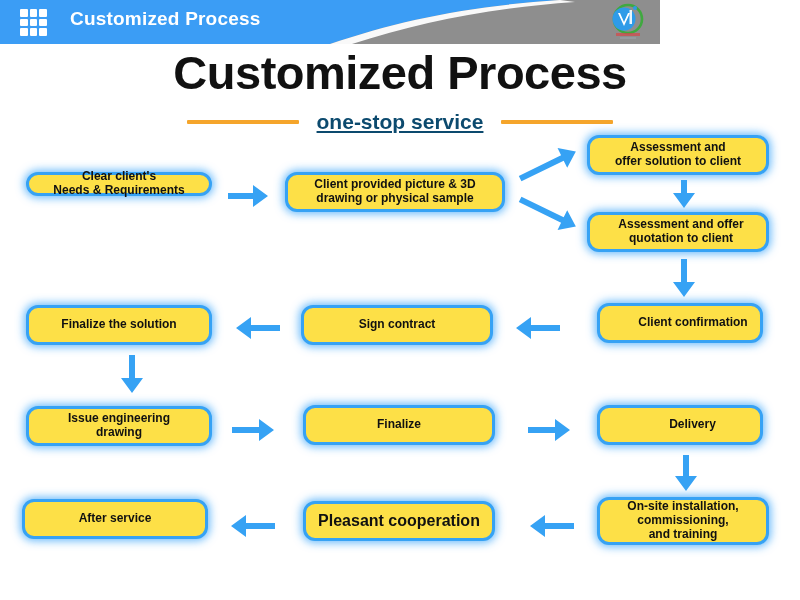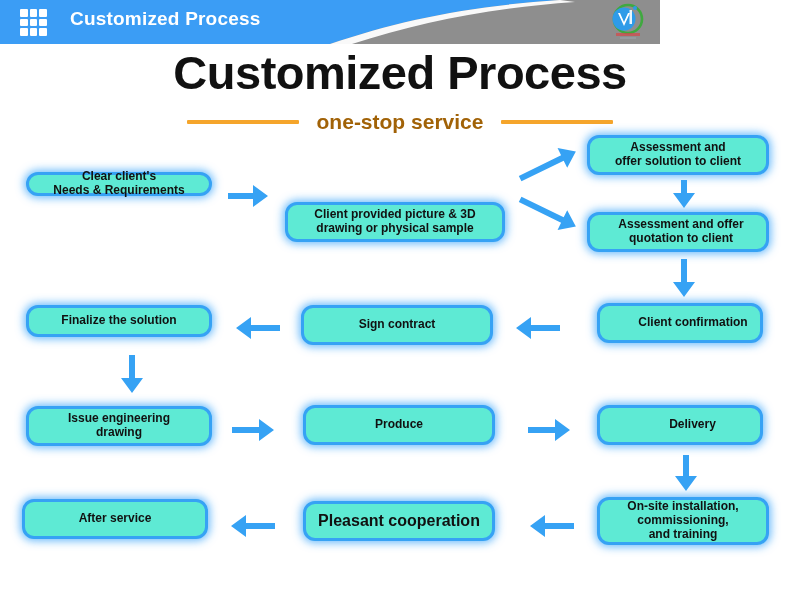--- a/index.html
+++ b/index.html
@@ -76,29 +76,30 @@
   }
   .rule {
     width: 112px;
     height: 4px;
     background: #F5A52B;
     border-radius: 1px;
   }
   #subtitle-text {
     font-size: 21px;
     font-weight: bold;
-    color: #a16207;
+    color: #0c4a6e;
     white-space: nowrap;
+    text-decoration: underline;
   }
 
   
   .node {
     position: absolute;
     box-sizing: border-box;
-    background: #5eead4;
+    background: #fde047;
     border: 3px solid #36A2F4;
     border-radius: 12px;
     box-shadow: 0 0 9px 2px rgba(60,165,250,0.75);
     display: flex;
     align-items: center;
     justify-content: center;
     text-align: center;
     color: #111111;
     font-weight: bold;
     line-height: 1.15;
@@ -152,43 +153,43 @@
 <div id="subtitle-row">
   <span class="rule"></span>
   <span id="subtitle-text">one-stop service</span>
   <span class="rule"></span>
 </div>
 
 <div id="flow-layer">
     <div class="node" style="left: 26px; top: 172px; width: 186px; height: 24px; font-size: 12px; border-color: rgb(54, 162, 244);">
       <span>Clear client's<br>Needs &amp; Requirements</span>
     </div>
-    <div class="node" style="left: 285px; top: 172px; width: 220px; height: 40px; font-size: 12px; border-color: rgb(54, 162, 244); margin-top: 30px;">
+    <div class="node" style="left: 285px; top: 172px; width: 220px; height: 40px; font-size: 12px; border-color: rgb(54, 162, 244);">
       <span>Client provided picture &amp; 3D<br>drawing or physical sample</span>
     </div>
     <div class="node" style="left: 587px; top: 135px; width: 182px; height: 40px; font-size: 12px; border-color: rgb(54, 162, 244);">
       <span>Assessment and<br>offer solution to client</span>
     </div>
     <div class="node" style="left: 587px; top: 212px; width: 182px; height: 40px; font-size: 12px; border-color: rgb(54, 162, 244); padding-left: 12px;">
       <span>Assessment and offer<br>quotation to client</span>
     </div>
     <div class="node" style="left: 597px; top: 303px; width: 166px; height: 40px; font-size: 12px; border-color: rgb(54, 162, 244); padding-left: 32px;">
       <span>Client confirmation</span>
     </div>
     <div class="node" style="left: 301px; top: 305px; width: 192px; height: 40px; font-size: 12px; border-color: rgb(54, 162, 244);">
       <span>Sign contract</span>
     </div>
-    <div class="node" style="left: 26px; top: 305px; width: 186px; height: 32px; font-size: 12px; border-color: rgb(54, 162, 244);">
+    <div class="node" style="left: 26px; top: 305px; width: 186px; height: 40px; font-size: 12px; border-color: rgb(54, 162, 244);">
       <span>Finalize the solution</span>
     </div>
     <div class="node" style="left: 26px; top: 406px; width: 186px; height: 40px; font-size: 12px; border-color: rgb(54, 162, 244);">
       <span>Issue engineering<br>drawing</span>
     </div>
     <div class="node" style="left: 303px; top: 405px; width: 192px; height: 40px; font-size: 12px; border-color: rgb(54, 162, 244);">
-      <span>Produce</span>
+      <span>Finalize</span>
     </div>
     <div class="node" style="left: 597px; top: 405px; width: 166px; height: 40px; font-size: 12px; border-color: rgb(54, 162, 244); padding-left: 31px;">
       <span>Delivery</span>
     </div>
     <div class="node" style="left: 597px; top: 497px; width: 172px; height: 48px; font-size: 12px; border-color: rgb(54, 162, 244);">
       <span>On-site installation,<br>commissioning,<br>and training</span>
     </div>
     <div class="node" style="left: 303px; top: 501px; width: 192px; height: 40px; font-size: 16px; border-color: rgb(54, 162, 244);">
       <span>Pleasant cooperation</span>
     </div>

